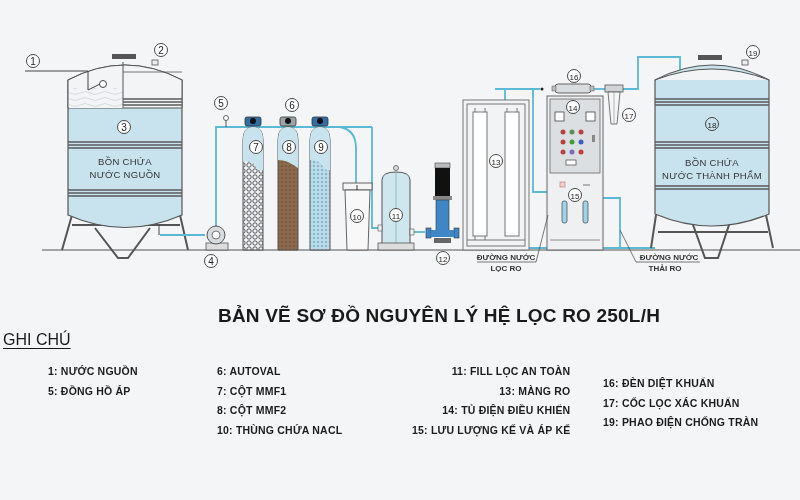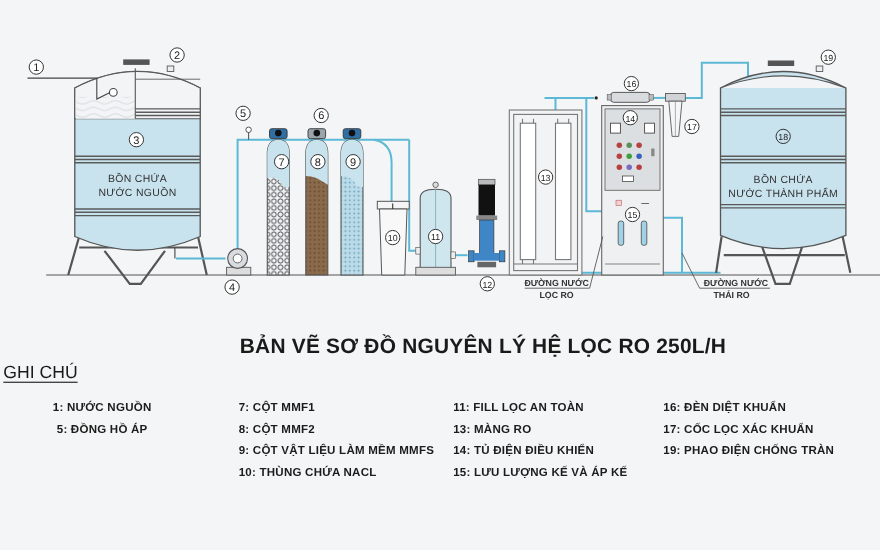--- a/index.html
+++ b/index.html
@@ -5,24 +5,24 @@
   html,body{margin:0;padding:0;}
   body{width:800px;height:500px;background:#f4f5f6;position:relative;overflow:hidden;font-family:"Liberation Sans",sans-serif;color:#1c1c1c;}
   #diagram{position:absolute;left:0;top:0;width:800px;height:290px;}
   .callout{font-family:"Liberation Sans",sans-serif;font-size:10px;fill:#222;}
   .tank-label{font-family:"Liberation Sans",sans-serif;font-size:9.5px;fill:#333;letter-spacing:.3px;}
   .line-label{font-family:"Liberation Sans",sans-serif;font-size:8px;font-weight:bold;fill:#333;}
   #title{position:absolute;left:218px;top:305px;font-size:19px;font-weight:bold;letter-spacing:.2px;color:#1a1a1a;white-space:nowrap;}
   #legend-heading{position:absolute;left:3px;top:331px;font-size:16px;font-weight:normal;color:#1a1a1a;text-decoration:underline;text-underline-offset:3px;}
   .legend-col{position:absolute;top:364px;}
   .legend-col .item{font-size:10.5px;font-weight:bold;height:19.5px;line-height:14px;white-space:nowrap;color:#1c1c1c;letter-spacing:.2px;}
-  #col1{left:48px;text-align:center;}
+  #col1{left:48px;}
   #col2{left:217px;}
-  #col3{left:412px;}
-  #col4{left:603px;}
+  #col3{left:412px;text-align:right;}
+  #col4{left:603px;margin-top:12px;}
 </style>
 </head>
 <body>
 
 <svg id="diagram" viewBox="0 0 800 290" xmlns="http://www.w3.org/2000/svg">
   <defs>
     <pattern id="pebbles" width="6" height="6" patternUnits="userSpaceOnUse">
       <rect width="6" height="6" fill="#eef2f4"></rect>
       <circle cx="3" cy="3" r="2.2" fill="none" stroke="#333" stroke-width="0.8"></circle>
     </pattern>
@@ -311,23 +311,23 @@
 
 <div id="title">BẢN VẼ SƠ ĐỒ NGUYÊN LÝ HỆ LỌC RO 250L/H</div>
 
 <div id="legend-heading">GHI CHÚ</div>
 
 <div class="legend-col" id="col1">
   <div class="item">1: NƯỚC NGUỒN</div>
   <div class="item">5: ĐỒNG HỒ ÁP</div>
 </div>
 <div class="legend-col" id="col2">
+  <div class="item">6: AUTOVAL</div>
   <div class="item">7: CỘT MMF1</div>
   <div class="item">8: CỘT MMF2</div>
-  <div class="item">9: CỘT VẬT LIỆU LÀM MỀM MMFS</div>
   <div class="item">10: THÙNG CHỨA NACL</div>
 </div>
 <div class="legend-col" id="col3">
   <div class="item">11: FILL LỌC AN TOÀN</div>
   <div class="item">13: MÀNG RO</div>
   <div class="item">14: TỦ ĐIỆN ĐIỀU KHIỂN</div>
   <div class="item">15: LƯU LƯỢNG KẾ VÀ ÁP KẾ</div>
 </div>
 <div class="legend-col" id="col4">
   <div class="item">16: ĐÈN DIỆT KHUẨN</div>

